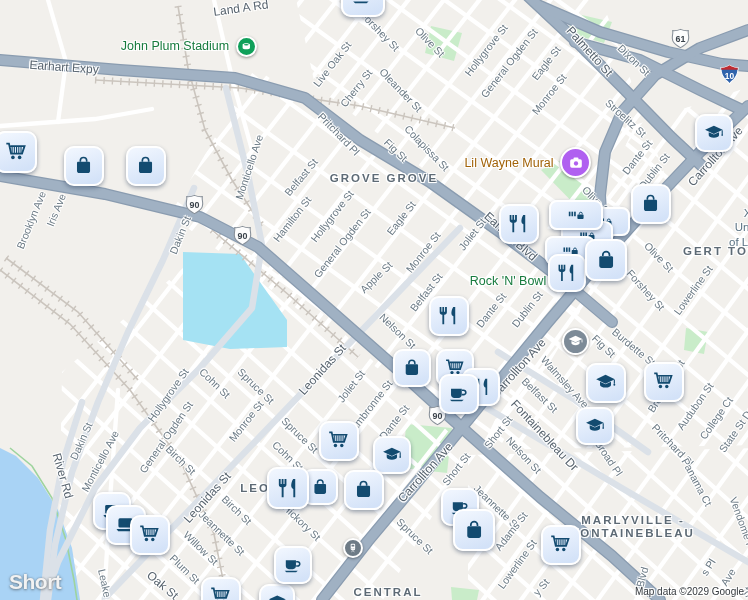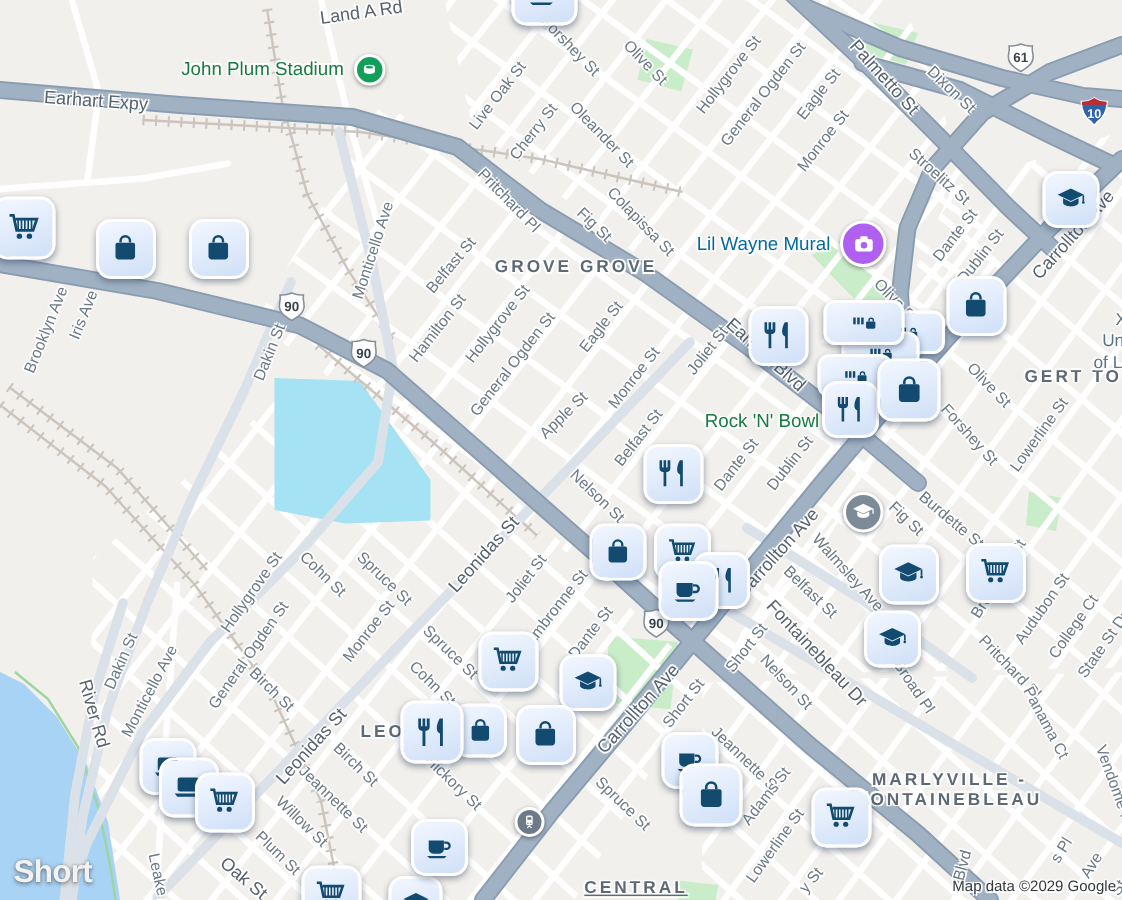--- a/index.html
+++ b/index.html
@@ -6,21 +6,21 @@
   #map{position:relative;width:748px;height:600px;overflow:hidden;background:#f2f0ec;
        font-family:"Liberation Sans",sans-serif;cursor:default;}
   #base{position:absolute;left:0;top:0;}
   .layer{position:absolute;left:0;top:0;width:100%;height:100%;}
   
   .lbl{position:absolute;white-space:nowrap;color:#6b7a85;font-size:10.5px;line-height:1.15;
        text-shadow:-1px -1px 0 #fff,1px -1px 0 #fff,-1px 1px 0 #fff,1px 1px 0 #fff,0 0 3px #fff;}
   .lbl.major{font-size:12px;color:#57636e;}
   .lbl.nbhd{font-size:11.5px;font-weight:700;color:#5d6a75;letter-spacing:2px;}
   .lbl.poi-green{font-size:12.5px;color:#177b3e;}
-  .lbl.poi-purple{font-size:12.5px;color:#0369a1;}
+  .lbl.poi-purple{font-size:12.5px;color:#a16207;}
   .lbl.univ{font-size:11.5px;color:#5a7384;text-align:center;}
   
   .pin{position:absolute;background:linear-gradient(160deg,#eff5fe 10%,#d3e2f8 90%);
        border:2.5px solid #fff;border-radius:10px;box-shadow:0 2px 4px rgba(40,60,90,.45);
        display:flex;align-items:center;justify-content:center;box-sizing:border-box;}
   .pin svg{width:64%;height:64%;}
   .pin.wide{border-radius:8px;}
   .pin.wide svg{width:80%;height:70%;}
   .pin.tail::after{content:'';position:absolute;left:50%;bottom:-8.5px;width:12px;height:12px;
        margin-left:-6px;background:#d9e6fa;border-right:2.5px solid #fff;border-bottom:2.5px solid #fff;
@@ -879,21 +879,21 @@
       <div class="lbl" style="left: 666px; top: 386px; transform: translate(-50%, -50%) rotate(-58deg);">Broadway St</div>
       <div class="lbl" style="left: 695px; top: 406px; transform: translate(-50%, -50%) rotate(-55deg);">Audubon St</div>
       <div class="lbl" style="left: 716px; top: 418px; transform: translate(-50%, -50%) rotate(-55deg);">College Ct</div>
       <div class="lbl" style="left: 736px; top: 430px; transform: translate(-50%, -50%) rotate(-55deg);">State St Dr</div>
       <div class="lbl" style="left: 673px; top: 445px; transform: translate(-50%, -50%) rotate(46deg);">Pritchard Pl</div>
       <div class="lbl" style="left: 697px; top: 482px; transform: translate(-50%, -50%) rotate(62deg);">Panama Ct</div>
       <div class="lbl" style="left: 743px; top: 524px; transform: translate(-50%, -50%) rotate(70deg);">Vendome Pl</div>
       <div class="lbl" style="left: 609px; top: 458px; transform: translate(-50%, -50%) rotate(56deg);">Broad Pl</div>
       <div class="lbl nbhd" style="left: 633px; top: 521px; transform: translate(-50%, -50%) rotate(0deg);">MARLYVILLE -</div>
       <div class="lbl nbhd" style="left: 633px; top: 534px; transform: translate(-50%, -50%) rotate(0deg);">FONTAINEBLEAU</div>
-      <div class="lbl nbhd" style="left: 424px; top: 593px; transform: translate(-50%, -50%) rotate(0deg); text-decoration: underline;">CENTRAL</div>
+      <div class="lbl nbhd" style="left: 388px; top: 593px; transform: translate(-50%, -50%) rotate(0deg);">CENTRAL</div>
       <div class="lbl nbhd" style="left: 278px; top: 489px; transform: translate(-50%, -50%) rotate(0deg);">LEONIDAS</div>
       <div class="lbl" style="left: 708px; top: 567px; transform: translate(-50%, -50%) rotate(-58deg);">s Pl</div>
       <div class="lbl" style="left: 728px; top: 577px; transform: translate(-50%, -50%) rotate(-58deg);">Ave</div>
       <div class="lbl" style="left: 642px; top: 577px; transform: translate(-50%, -50%) rotate(-75deg);">Blvd</div>
       <div class="lbl" style="left: 746px; top: 592px; transform: translate(-50%, -50%) rotate(-58deg);">St</div>
       <div class="lbl" style="left: 541px; top: 587px; transform: translate(-50%, -50%) rotate(-50deg);">y St</div>
     </div>
   <div id="shields" class="layer">
       <div class="shield" style="left: 183.5px; top: 193.5px; position: absolute;"><svg width="21" height="21" viewBox="0 0 20 20">
           <path d="M10 1.3c-2.4 1-4.8 1.4-7.4 1.2.2 1.7.1 3.4-.3 5C1.7 10.6 3 13.8 5.6 15.8c1.6 1.2 3 2.2 4.4 2.9 1.4-.7 2.8-1.7 4.4-2.9 2.6-2 3.9-5.2 3.3-8.3-.4-1.6-.5-3.3-.3-5-2.6.2-5-.2-7.4-1.2z" fill="#fdfdfd" stroke="#878f98" stroke-width="1"></path>

